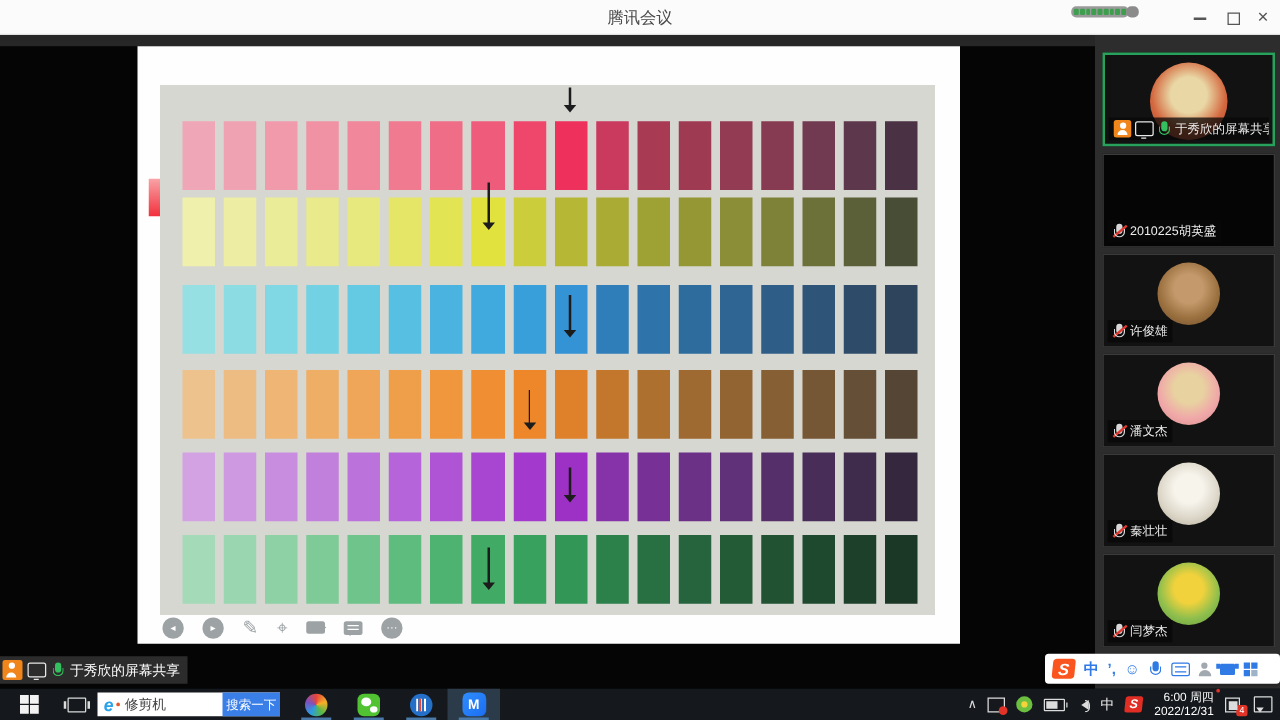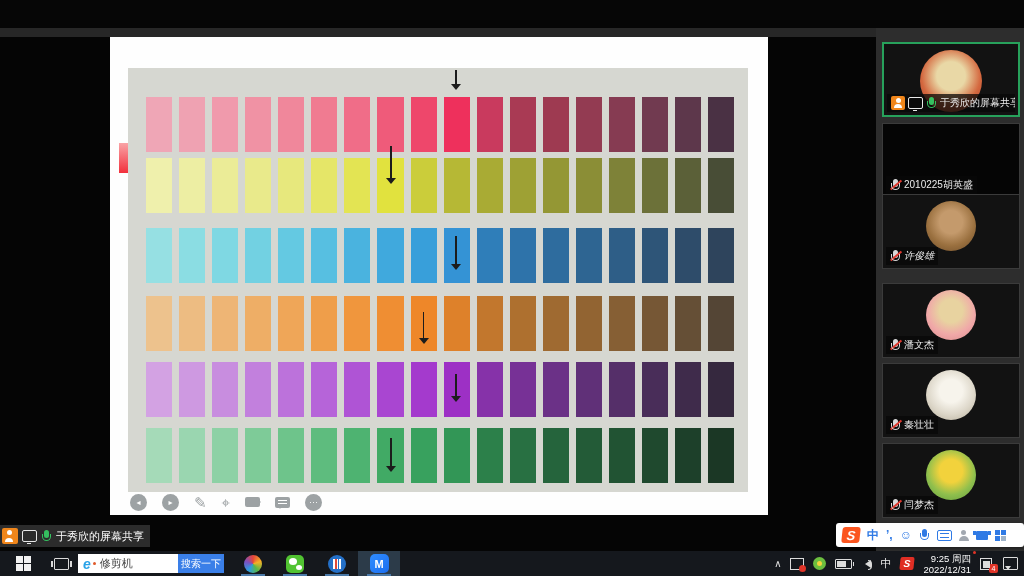--- a/index.html
+++ b/index.html
@@ -129,20 +129,40 @@
   .tr-notif:after{content:"";position:absolute;left:3px;top:3px;width:7px;height:7px;background:#dcdcdc;}
   .tr-notif .bdg4{position:absolute;right:-4px;bottom:-3px;min-width:9px;height:9px;border-radius:2px;background:#e03428;color:#fff;font-size:7px;line-height:9px;text-align:center;}
   .tr-ac{width:13px;height:11px;border:1.2px solid #dcdcdc;border-radius:1px;position:relative;}
   .tr-ac:after{content:"";position:absolute;left:1px;bottom:-4px;border:3px solid transparent;border-top:4px solid #dcdcdc;}
 </style>
 </head>
 <body>
 
 <div class="screen">
 
+  <div class="titlebar">
+    <div class="title">腾讯会议</div>
+    <div class="batt" id="battery">
+        <i></i>
+        <i></i>
+        <i></i>
+        <i></i>
+        <i></i>
+        <i></i>
+        <i></i>
+        <i></i>
+        <i></i>
+        <span class="cap"></span>
+      </div>
+    <div class="winctl">
+      <span class="ic-min"></span>
+      <span class="ic-max"></span>
+      <span class="ic-close"></span>
+    </div>
+  </div>
 
   <div class="content">
     <div class="topstrip"></div>
 
     <div class="viewer">
       <div class="redtab"></div>
       <div class="photo" id="photo">
           <div class="swatch-row" style="top: 29px;">
             <div class="swatch" style="background: rgb(239, 166, 182);"></div>
             <div class="swatch" style="background: rgb(239, 162, 178);"></div>
@@ -311,21 +331,21 @@
           </div>
         </div>
         <div class="tile" style="top: 95px; background: rgb(5, 5, 5);">
           <div class="namebar">
             <span class="mic muted">
               <span class="slash"></span>
             </span>
             <span>2010225胡英盛</span>
           </div>
         </div>
-        <div class="tile" style="top: 166px; font-style: italic;">
+        <div class="tile" style="top: 175px;">
           <div class="avatar" style="width: 50px; height: 50px; top: 6px; background: radial-gradient(circle at 50% 42%, rgb(196, 154, 108) 0px, rgb(196, 154, 108) 30%, rgb(154, 112, 63) 62%, rgb(107, 74, 40) 100%);"></div>
           <div class="namebar">
             <span class="mic muted">
               <span class="slash"></span>
             </span>
             <span>许俊雄</span>
           </div>
         </div>
         <div class="tile" style="top: 255px;">
           <div class="avatar" style="width: 50px; height: 50px; top: 6px; background: radial-gradient(circle at 50% 42%, rgb(232, 211, 160) 0px, rgb(232, 211, 160) 30%, rgb(240, 168, 168) 62%, rgb(217, 136, 136) 100%);"></div>
@@ -422,21 +442,21 @@
         <span class="tr tr-win">
           <span class="bdg"></span>
         </span>
         <span class="tr tr-green"></span>
         <span class="tr tr-batt"></span>
         <span class="tr tr-spk"></span>
         <span class="tr tr-txt">中</span>
         <span class="tr tr-sogou">S</span>
         <div class="clock" id="clockBlock">
         <span class="rd"></span>
-        <div>9:25 周四</div>
+        <div>6:00 周四</div>
         <div>2022/12/31</div>
       </div>
       <span class="tr tr-notif">
           <span class="bdg4">4</span>
         </span>
       <span class="tr tr-ac"></span>
     </div>
   </div>
 </div>
 

